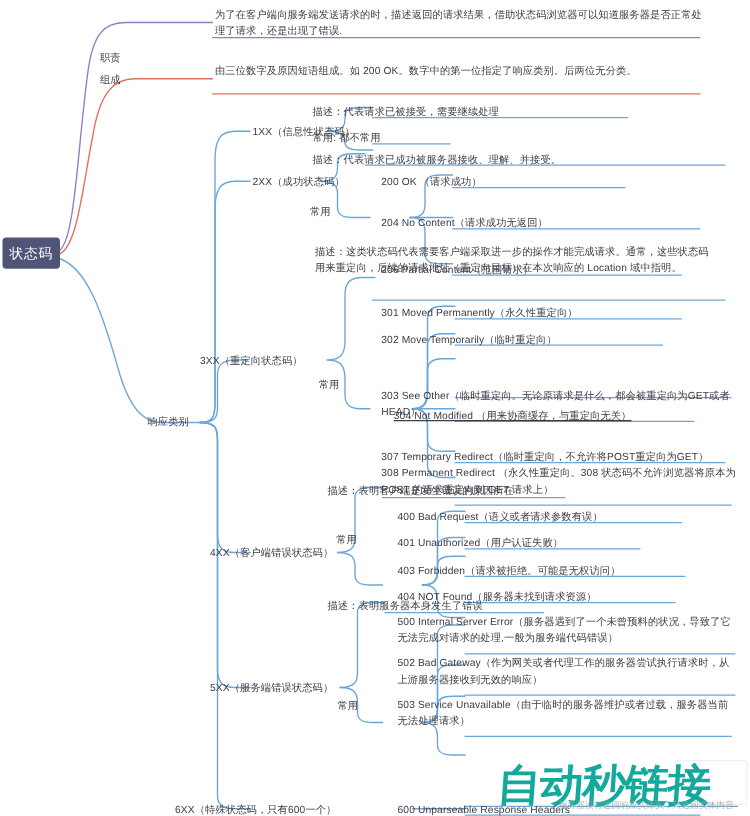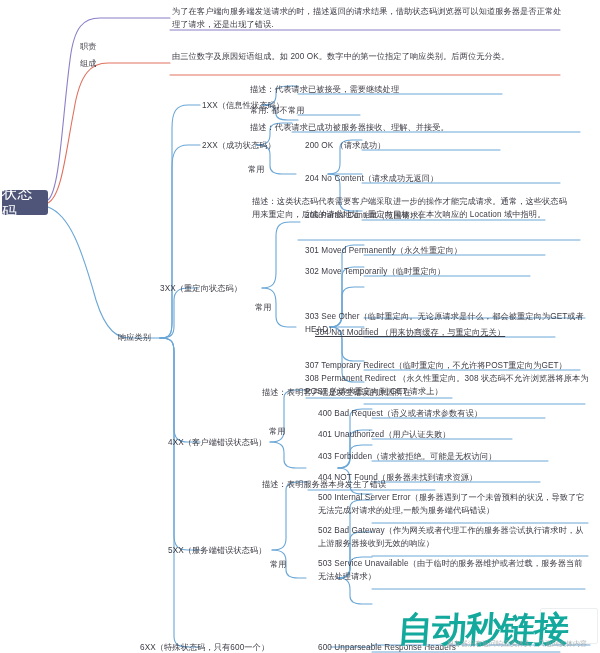--- a/index.html
+++ b/index.html
@@ -24,21 +24,21 @@
   .node.one{white-space:nowrap;}
 
   
   .root-node{
     position:absolute;
     left:2px;top:190px;
     width:46px;height:25px;
     background:#4f5579;
     border-radius:3px;
     color:#ffffff;
-    font-size:15px;
+    font-size:11px;
     display:flex;align-items:center;justify-content:center;
     letter-spacing:.6px;
   }
 
   
   .watermark{
     position:absolute;
     left:398px;top:610px;
     font-size:35px;
     font-weight:bold;

